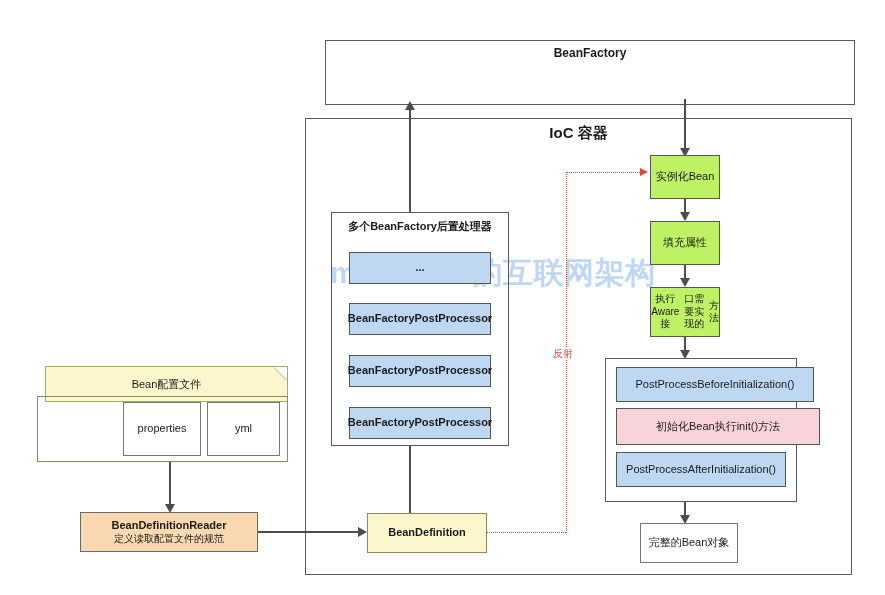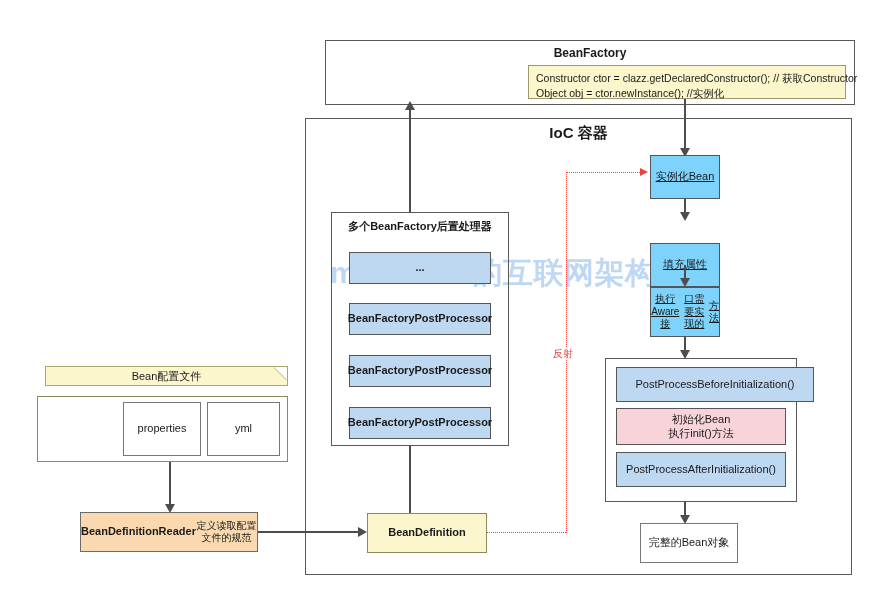--- a/index.html
+++ b/index.html
@@ -38,21 +38,21 @@
   }
   .grp-title {
     position: absolute;
     left: 0;
     right: 0;
     text-align: center;
     font-weight: bold;
     color: #1a1a1a;
   }
   
-  .c-cyan   { background: #7dd3fc; border-color: #555555; text-decoration: underline; }
+  .c-cyan   { background: #bef264; border-color: #555555; }
   .c-blue   { background: #bed8f2; border-color: #555555; }
   .c-pink   { background: #f9d3da; border-color: #555555; }
   .c-yellow { background: #fbf6cc; border-color: #8a8a5a; }
   .c-orange { background: #fad9b0; border-color: #6b6b6b; }
   .c-white  { background: #ffffff; border-color: #777777; }
 
   
   .t10 { font-size: 10px; }
   .t11 { font-size: 11px; }
   .t12 { font-size: 12px; }
@@ -162,24 +162,20 @@
   }
 </style>
 </head>
 <body>
 
 <div id="canvas">
 
   <div class="grp" style="left:325px; top:40px; width:530px; height:65px;"></div>
   <div class="grp-title t12" style="left:325px; top:46px; width:530px;">BeanFactory</div>
 
-  <div class="code-note" style="left:528px; top:65px; width:318px; height:34px;">
-    <div>Constructor ctor = clazz.getDeclaredConstructor(); // 获取Constructor</div>
-    <div>Object obj = ctor.newInstance(); //实例化</div>
-  </div>
 
   <div class="grp" style="left:305px; top:118px; width:547px; height:457px;"></div>
   <div class="grp-title" style="left:305px; top:124px; width:547px; font-size:15px;">IoC 容器</div>
 
   <div class="watermark" style="left:330px; top:253px;">mikechen的互联网架构</div>
 
   <div class="grp" style="left:331px; top:212px; width:178px; height:234px;"></div>
   <div class="grp-title t11" style="left:331px; top:219px; width:178px;">多个BeanFactory后置处理器</div>
 
   <div class="box c-blue t11 bold" style="left:349px; top:252px; width:142px; height:32px;">...</div>
@@ -193,64 +189,64 @@
   <div class="ln ln-v" style="left:409px; top:446px; height:72px;"></div>
 
   <div class="ln ln-v" style="left:684px; top:99px; height:52px;"></div>
   <div class="arrow arrow-down" style="left:680px; top:148px;"></div>
 
   <div class="box c-cyan t11" style="left:650px; top:155px; width:70px; height:44px;">实例化Bean</div>
 
   <div class="ln ln-v" style="left:684px; top:199px; height:16px;"></div>
   <div class="arrow arrow-down" style="left:680px; top:212px;"></div>
 
-  <div class="box c-cyan t11" style="left:650px; top:221px; width:70px; height:44px;margin-top:22px;">填充属性</div>
+  <div class="box c-cyan t11" style="left:650px; top:221px; width:70px; height:44px;">填充属性</div>
 
   <div class="ln ln-v" style="left:684px; top:265px; height:16px;"></div>
   <div class="arrow arrow-down" style="left:680px; top:278px;"></div>
 
   <div class="box c-cyan t10" style="left:650px; top:287px; width:70px; height:50px; flex-direction:row;">
     <span>执行Aware接</span>
     <span>口需要实现的</span>
     <span>方法</span>
   </div>
 
   <div class="ln ln-v" style="left:684px; top:337px; height:17px;"></div>
   <div class="arrow arrow-down" style="left:680px; top:350px;"></div>
 
   <div class="grp" style="left:605px; top:358px; width:192px; height:144px;"></div>
 
   <div class="box c-blue t11" style="left:616px; top:367px; width:198px; height:35px;">PostProcessBeforeInitialization()</div>
 
-  <div class="box c-pink t11" style="left:616px; top:408px; width:170px; height:37px; flex-direction:column;">
+  <div class="box c-pink t11" style="left:616px; top:408px; width:204px; height:37px; flex-direction:row;">
     <span>初始化Bean</span>
     <span>执行init()方法</span>
   </div>
 
   <div class="box c-blue t11" style="left:616px; top:452px; width:170px; height:35px;">PostProcessAfterInitialization()</div>
 
   <div class="ln ln-v" style="left:684px; top:502px; height:17px;"></div>
   <div class="arrow arrow-down" style="left:680px; top:515px;"></div>
 
   <div class="box c-white t11" style="left:640px; top:523px; width:98px; height:40px;">完整的Bean对象</div>
 
-  <div class="note t11" style="left:45px; top:366px; width:243px; height:20px;">
+  <div class="note t11" style="left:45px; top:366px; width:243px; height:36px;">
     <span>Bean配置文件</span>
     <span class="fold"></span>
   </div>
 
   <div class="grp" style="left:37px; top:396px; width:251px; height:66px; border-color:#8a8a5a;"></div>
 
   <div class="box c-white t11" style="left:123px; top:402px; width:78px; height:54px;">properties</div>
   <div class="box c-white t11" style="left:207px; top:402px; width:73px; height:54px;">yml</div>
 
   <div class="ln ln-v" style="left:169px; top:462px; height:45px;"></div>
   <div class="arrow arrow-down" style="left:165px; top:504px;"></div>
 
-  <div class="box c-orange" style="left:80px; top:512px; width:178px; height:40px; flex-direction:row;">
+  <div class="box c-orange" style="left:80px; top:512px; width:178px; height:40px; flex-direction:column;">
     <span class="t11 bold">BeanDefinitionReader</span>
     <span class="t10">定义读取配置文件的规范</span>
   </div>
 
   <div class="ln ln-h" style="left:258px; top:531px; width:103px;"></div>
   <div class="arrow arrow-right" style="left:358px; top:527px;"></div>
 
   <div class="box c-yellow t11 bold" style="left:367px; top:513px; width:120px; height:40px;">BeanDefinition</div>
 
   <div class="rln rln-h" style="left:487px; top:532px; width:79px;"></div>

